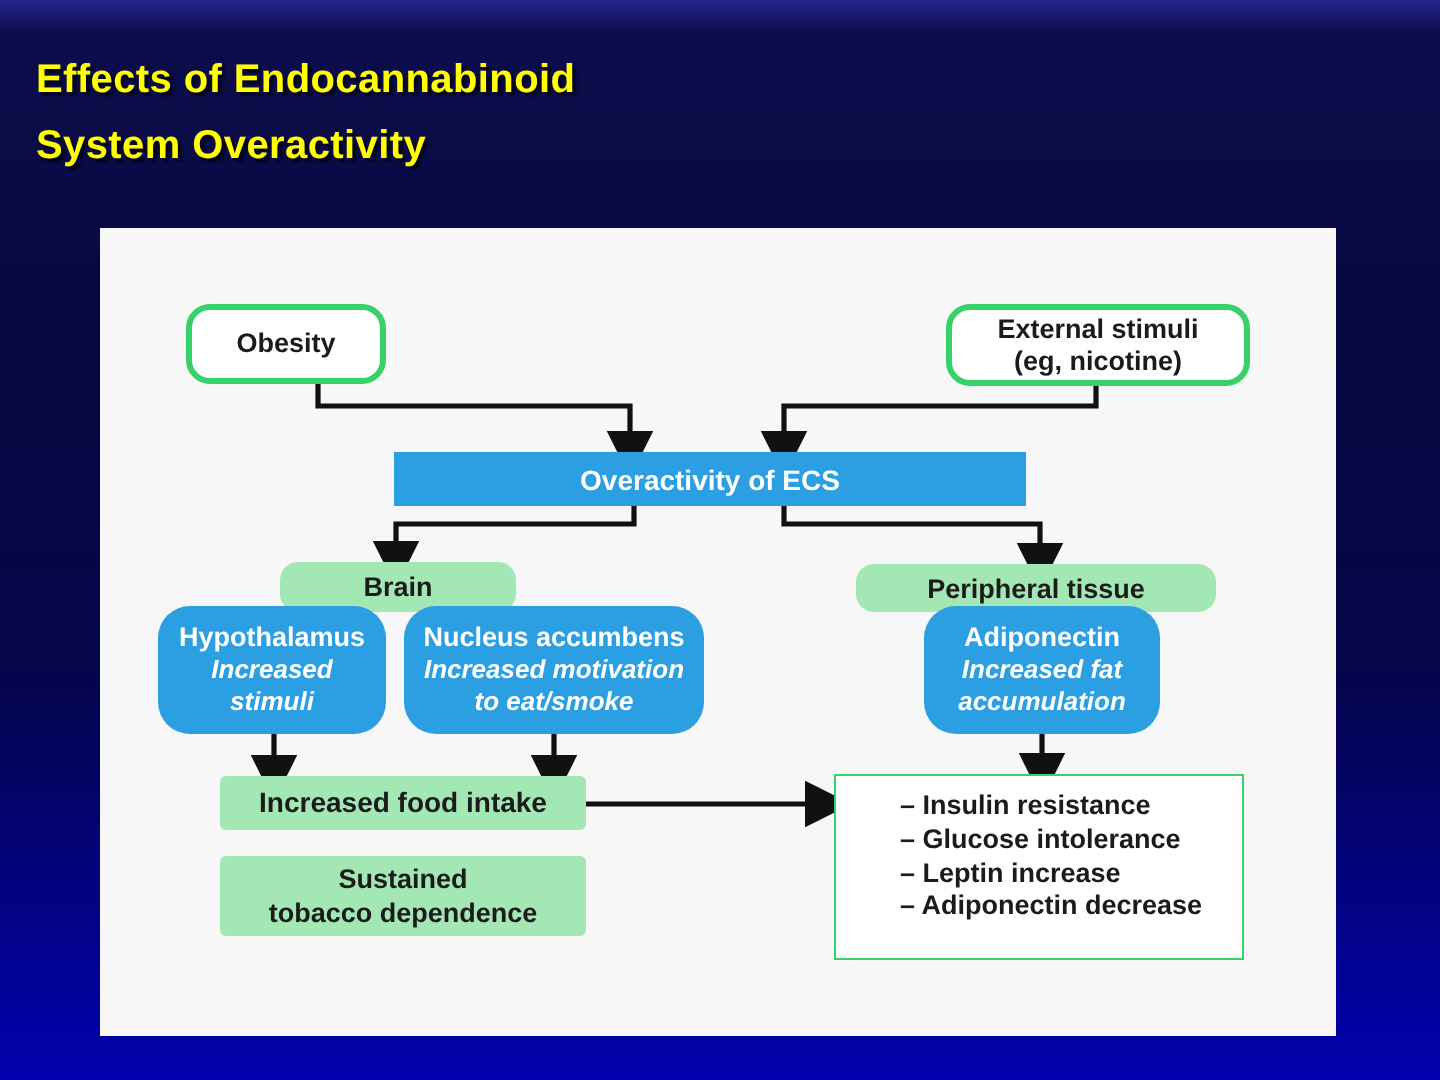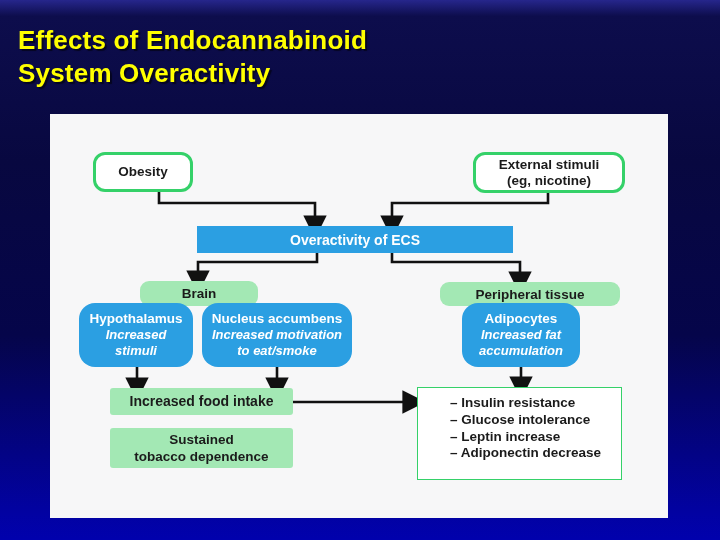--- a/index.html
+++ b/index.html
@@ -4,21 +4,21 @@
 <style>
   html,body{margin:0;padding:0;}
   body{
     width:720px;height:540px;overflow:hidden;position:relative;
     font-family:"Liberation Sans","DejaVu Sans",sans-serif;
     background:linear-gradient(180deg,#26268c 0%,#0d0d4c 3%,#080840 30%,#05054a 62%,#0202a2 95%,#0101ad 100%);
   }
   .title{
     position:absolute;left:18px;top:24px;
     color:var(--title,#ffff00);
-    font-size:26px;font-weight:bold;line-height:33px;
+    font-size:20px;font-weight:bold;line-height:33px;
     text-shadow:2px 2px 1px rgba(0,0,0,.55);
     letter-spacing:.2px;
   }
   .panel{
     position:absolute;left:50px;top:114px;width:618px;height:404px;
     background:var(--panel,#f7f7f8);
   }
   .panel *{box-sizing:border-box;}
   .node{position:absolute;color:var(--text-dark,#1b1b1b);font-weight:bold;}
   .outline{
@@ -93,38 +93,38 @@
   </div>
 
   <div class="node pill" style="left:90px;top:167px;width:118px;height:25px;">
     <span>Brain</span>
   </div>
 
   <div class="node bar" style="left:147px;top:112px;width:316px;height:27px;">
     <span>Overactivity of ECS</span>
   </div>
 
-  <div class="node pill" style="left:378px;top:168px;width:180px;height:24px;margin-left:12px;">
+  <div class="node pill" style="left:378px;top:168px;width:180px;height:24px;">
     <span>Peripheral tissue</span>
   </div>
 
   <div class="node bluebox" style="left:29px;top:189px;width:114px;height:64px;">
     <span class="bt">Hypothalamus</span>
     <span class="bi">Increased</span>
     <span class="bi">stimuli</span>
   </div>
 
   <div class="node bluebox" style="left:152px;top:189px;width:150px;height:64px;">
     <span class="bt">Nucleus accumbens</span>
     <span class="bi">Increased motivation</span>
     <span class="bi">to eat/smoke</span>
   </div>
 
   <div class="node bluebox" style="left:412px;top:189px;width:118px;height:64px;">
-    <span class="bt">Adipocytes</span>
+    <span class="bt">Adiponectin</span>
     <span class="bi">Increased fat</span>
     <span class="bi">accumulation</span>
   </div>
 
   <div class="node flat" style="left:60px;top:274px;width:183px;height:27px;line-height:27px;font-size:14px;">
     <span>Increased food intake</span>
   </div>
 
   <div class="node flat" style="left:60px;top:314px;width:183px;height:40px;font-size:13.5px;line-height:17px;padding-top:3px;">
     <span style="display:block">Sustained</span>

